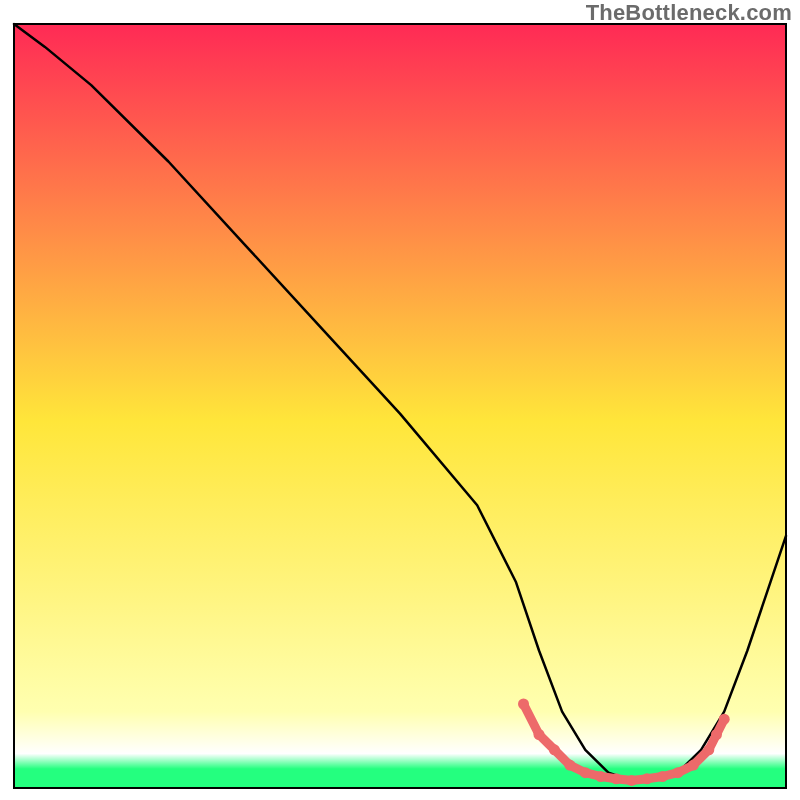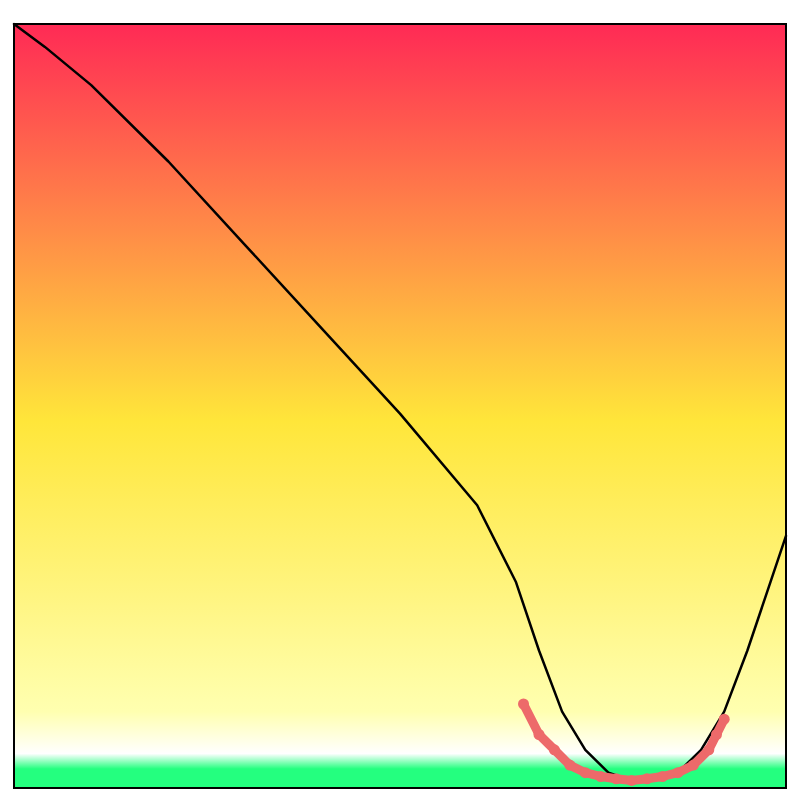--- a/index.html
+++ b/index.html
@@ -29,20 +29,21 @@
   svg {
     position: absolute;
     left: 0;
     top: 0;
   }
 </style>
 </head>
 <body>
 
 <div class="stage">
+  <div class="watermark">TheBottleneck.com</div>
 
   <svg id="chart-svg" width="800" height="800">
     <defs>
       <linearGradient id="bg-grad" x1="0" y1="0" x2="0" y2="1">
           <stop offset="0.00%" stop-color="#ff2a55"></stop>
           <stop offset="52.00%" stop-color="#ffe63a"></stop>
           <stop offset="90.00%" stop-color="#ffffb0"></stop>
           <stop offset="95.50%" stop-color="#ffffff"></stop>
           <stop offset="97.50%" stop-color="#24ff7f"></stop>
           <stop offset="100.00%" stop-color="#24ff7f"></stop>

